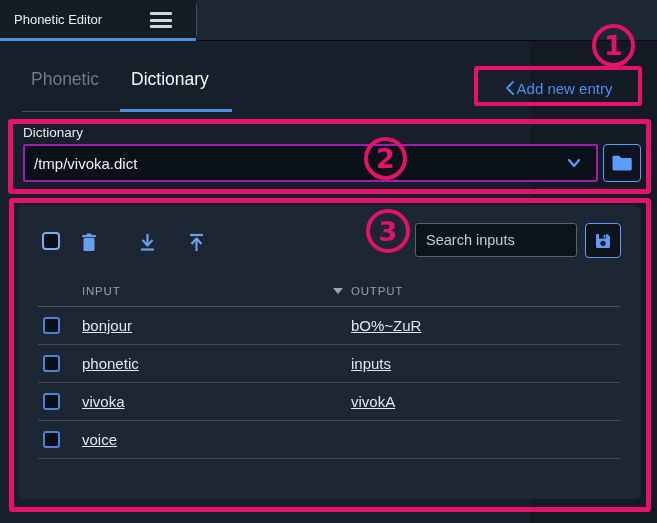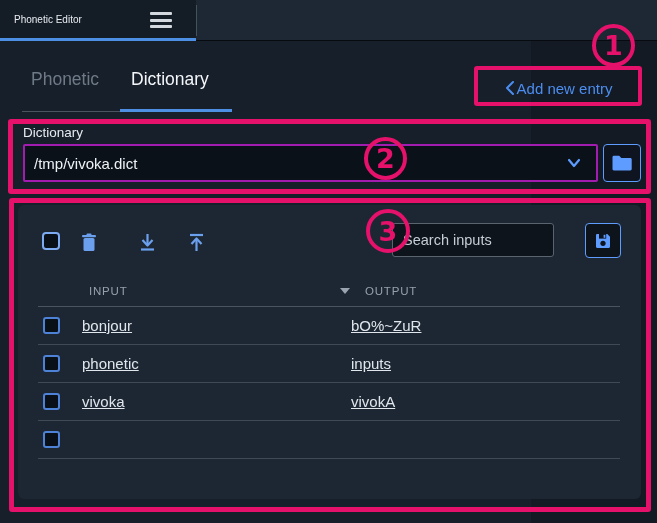--- a/index.html
+++ b/index.html
@@ -8,21 +8,21 @@
     font-family: "Liberation Sans", "DejaVu Sans", sans-serif;
     background:#131a23;
     position:relative; overflow:hidden;
     -webkit-font-smoothing:antialiased;
   }
   #app { position:absolute; inset:0; }
 
   
   .titlebar { position:absolute; left:0; top:0; width:657px; height:41px; background:#1e2834; border-bottom:1px solid #070b10; }
   .window-tab { position:absolute; left:0; top:0; width:196px; height:41px; background:#141c26; border-bottom:3px solid #4d8fe2; display:flex; align-items:center; cursor:default; }
-  .window-title { color:#e9edf1; font-size:10px; padding-left:14px; }
+  .window-title { color:#e9edf1; font-size:13px; padding-left:14px; }
   .hamburger { position:absolute; left:150px; top:12px; width:22px; height:16px; display:flex; flex-direction:column; justify-content:space-between; cursor:pointer; }
   .hamburger span { display:block; height:3px; background:#d3d8de; border-radius:1px; }
   .tab-sep { position:absolute; left:196px; top:5px; width:1px; height:31px; background:#46515e; }
 
   
   .main { position:absolute; left:0; top:41px; width:531px; height:482px; background:#171f2a; }
 
   
   .page-tab { position:absolute; top:28px; font-size:17.5px; cursor:pointer; }
   .tab-phonetic { left:31px; color:#6f7a87; }
@@ -41,27 +41,27 @@
   .folder-btn { position:absolute; left:603px; top:103px; width:38px; height:38px; background:#0e1520; border:1.5px solid #5e9cff; border-radius:4px; display:flex; align-items:center; justify-content:center; cursor:pointer; }
 
   
   .card { position:absolute; left:18px; top:164px; width:623px; height:294px; background:#1c2733; border-radius:6px; }
 
   .cb { background:#0a1018; border:2px solid #7dabf2; cursor:pointer; }
   .toolbar-cb { position:absolute; left:24px; top:27px; width:18px; height:18px; border-radius:4px; }
   .tool-btn { position:absolute; top:26px; width:22px; height:22px; background:transparent; border:none; display:flex; align-items:center; justify-content:center; cursor:pointer; }
   .btn-trash { left:60px; } .btn-download { left:118px; } .btn-upload { left:167px; }
 
-  .search-input { position:absolute; left:374px; top:18px; width:162px; height:34px; background:#0d141c; border:1px solid #5a646f; border-radius:3px; color:#e4e8ec; font-size:14.5px; padding:0 10px; font-family:"Liberation Sans","DejaVu Sans",sans-serif; }
+  .search-input { position:absolute; left:397px; top:18px; width:162px; height:34px; background:#0d141c; border:1px solid #5a646f; border-radius:3px; color:#e4e8ec; font-size:14.5px; padding:0 10px; font-family:"Liberation Sans","DejaVu Sans",sans-serif; }
   .search-input::placeholder { color:#c6cdd4; opacity:1; }
   .save-btn { position:absolute; left:567px; top:18px; width:36px; height:35px; background:#0d141c; border:1.5px solid #5e9cff; border-radius:4px; display:flex; align-items:center; justify-content:center; cursor:pointer; }
 
   
   .table { position:absolute; left:20px; top:71px; width:582px; }
-  .thead { display:grid; grid-template-columns:44px 269px 1fr; height:31px; align-items:center; border-bottom:1px solid #4a5460;gap:7px; }
+  .thead { display:grid; grid-template-columns:44px 269px 1fr; height:31px; align-items:center; border-bottom:1px solid #4a5460; }
   .th { color:#96a0ac; font-size:11.5px; letter-spacing:0.8px; cursor:pointer; }
   .th-input { display:flex; align-items:center; justify-content:space-between; padding-right:6px; }
   .sort-tri { width:0; height:0; border-left:5px solid transparent; border-right:5px solid transparent; border-top:6px solid #9aa4b0; margin-right:2px; }
   .trow { display:grid; grid-template-columns:44px 269px 1fr; height:38px; align-items:center; border-bottom:1px solid #3f4a56; cursor:default; }
   .trow .cb { width:17px; height:17px; margin-left:5px; border-radius:3px; border-width:2px; border-color:#4d82d6; }
   .cell { color:#e1e6ec; font-size:15px;text-decoration:underline; }
 
   
   .anno { position:absolute; pointer-events:none; }
   .anno-rect { border:4px solid #e5116b; border-radius:3px; }
@@ -190,20 +190,21 @@
           <div>
               <div class="cb"></div>
             </div>
           <div class="cell">vivoka</div>
           <div class="cell">vivokA</div>
         </div>
         <div class="trow">
           <div>
               <div class="cb"></div>
             </div>
+          <div class="cell">voice</div>
         </div>
       </div>
     </div>
   </div>
 
   <div id="rect1" class="anno anno-rect"></div>
   <div id="rect2" class="anno anno-rect"></div>
   <div id="rect3" class="anno anno-rect"></div>
   <div id="circ1" class="anno anno-circle">1</div>
   <div id="circ2" class="anno anno-circle">2</div>

